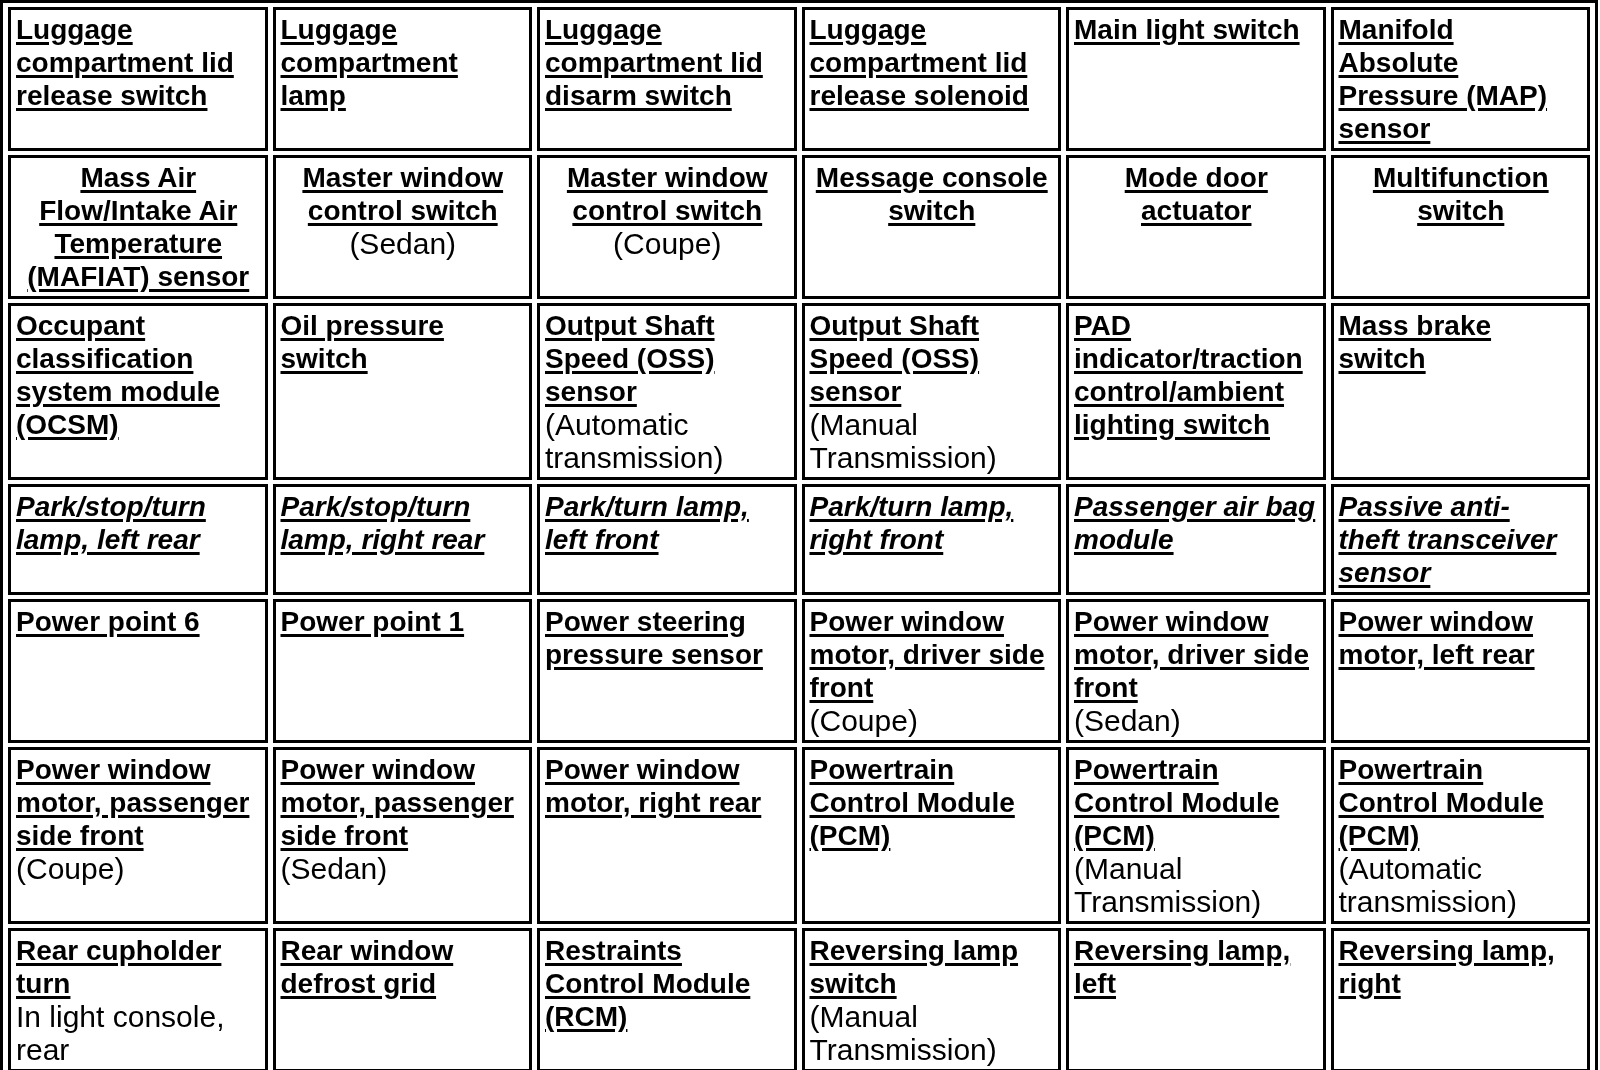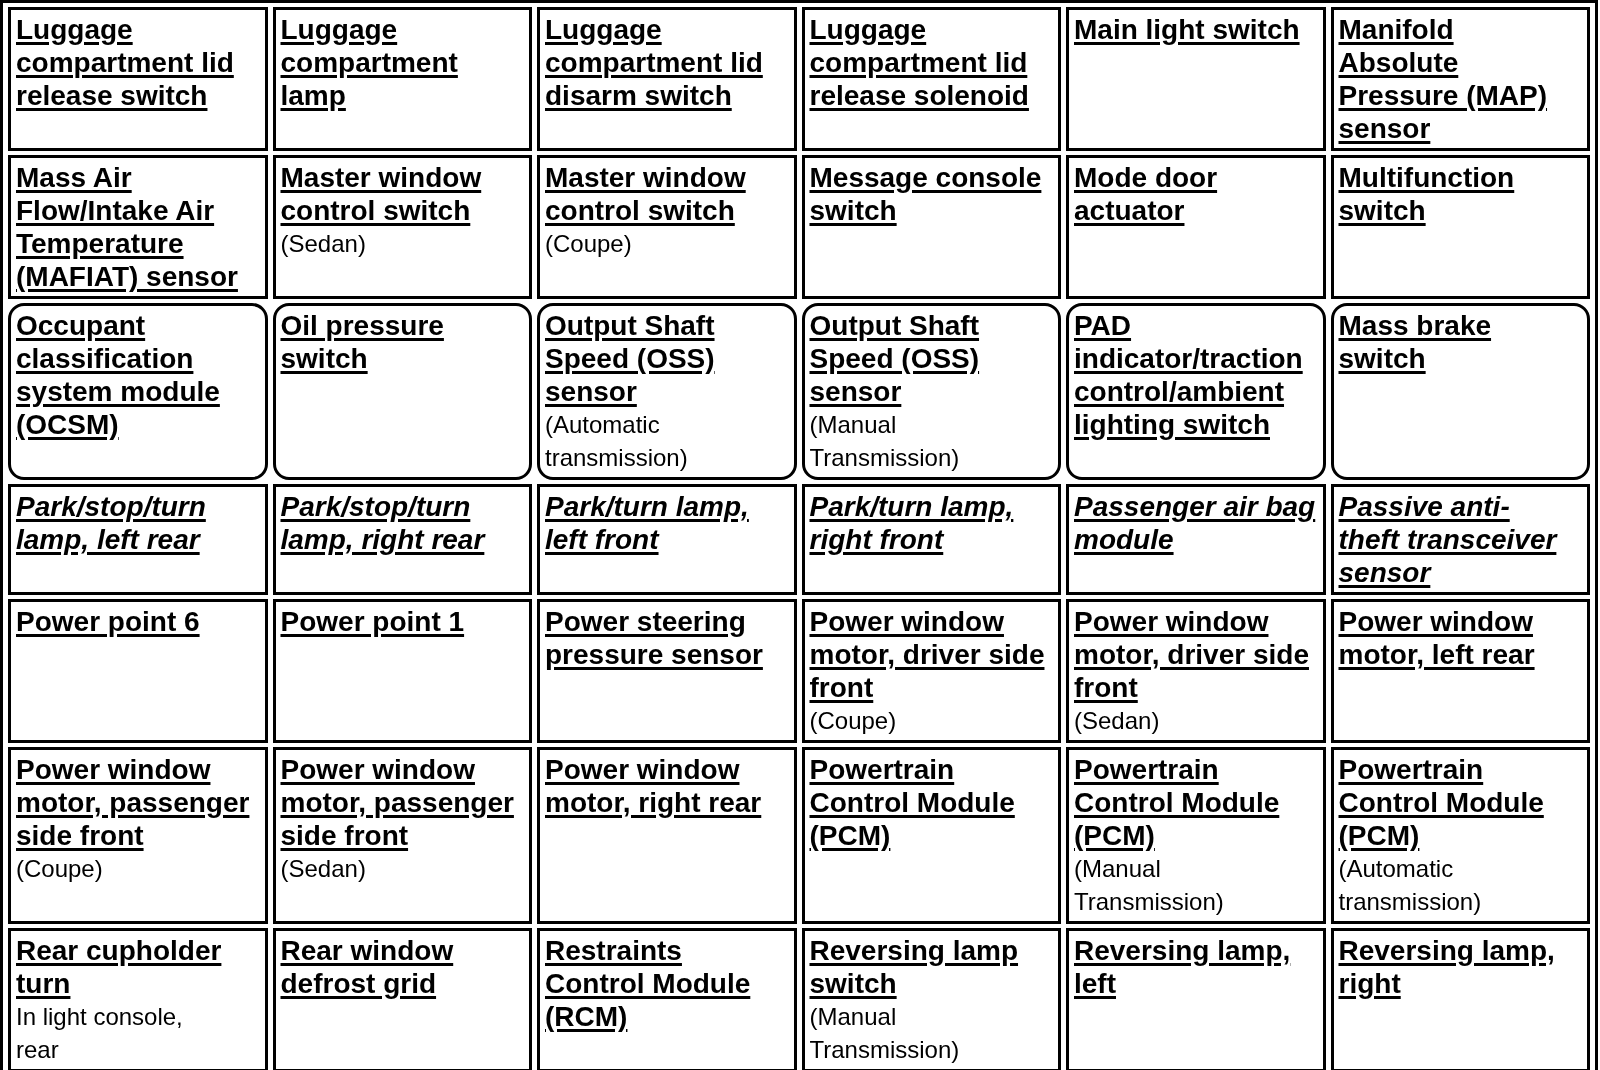--- a/index.html
+++ b/index.html
@@ -16,41 +16,41 @@
     font-family: "Liberation Sans", sans-serif;
     color: #000000;
   }
   table.grid td {
     border: 3px solid #000000;
     vertical-align: top;
     padding: 3px 4px 3px 5px;
     overflow: hidden;
   }
   tr.r1 td { height: 132px; }
-  tr.r2 td { height: 128px; }
-  tr.r3 td { height: 164px; border-radius: 16px; }
+  tr.r2 td { height: 128px; text-align: center; }
+  tr.r3 td { height: 164px; }
   tr.r4 td { height: 96px; font-style: italic; }
   tr.r5 td { height: 132px; }
   tr.r6 td { height: 161px; }
   tr.r7 td { height: 132px; }
   a.lnk {
     display: inline;
     font-size: 28px;
     line-height: 33px;
     font-weight: bold;
     color: #000000;
     text-decoration: underline;
     text-decoration-thickness: 3px;
     text-underline-offset: 3px;
     white-space: pre-line;
     cursor: pointer;
   }
   span.note {
     display: block;
-    font-size: 24px;
+    font-size: 30px;
     line-height: 33px;
     font-weight: normal;
     color: #000000;
     white-space: pre-line;
   }
 </style>
 </head>
 <body>
 
 <table class="grid">

